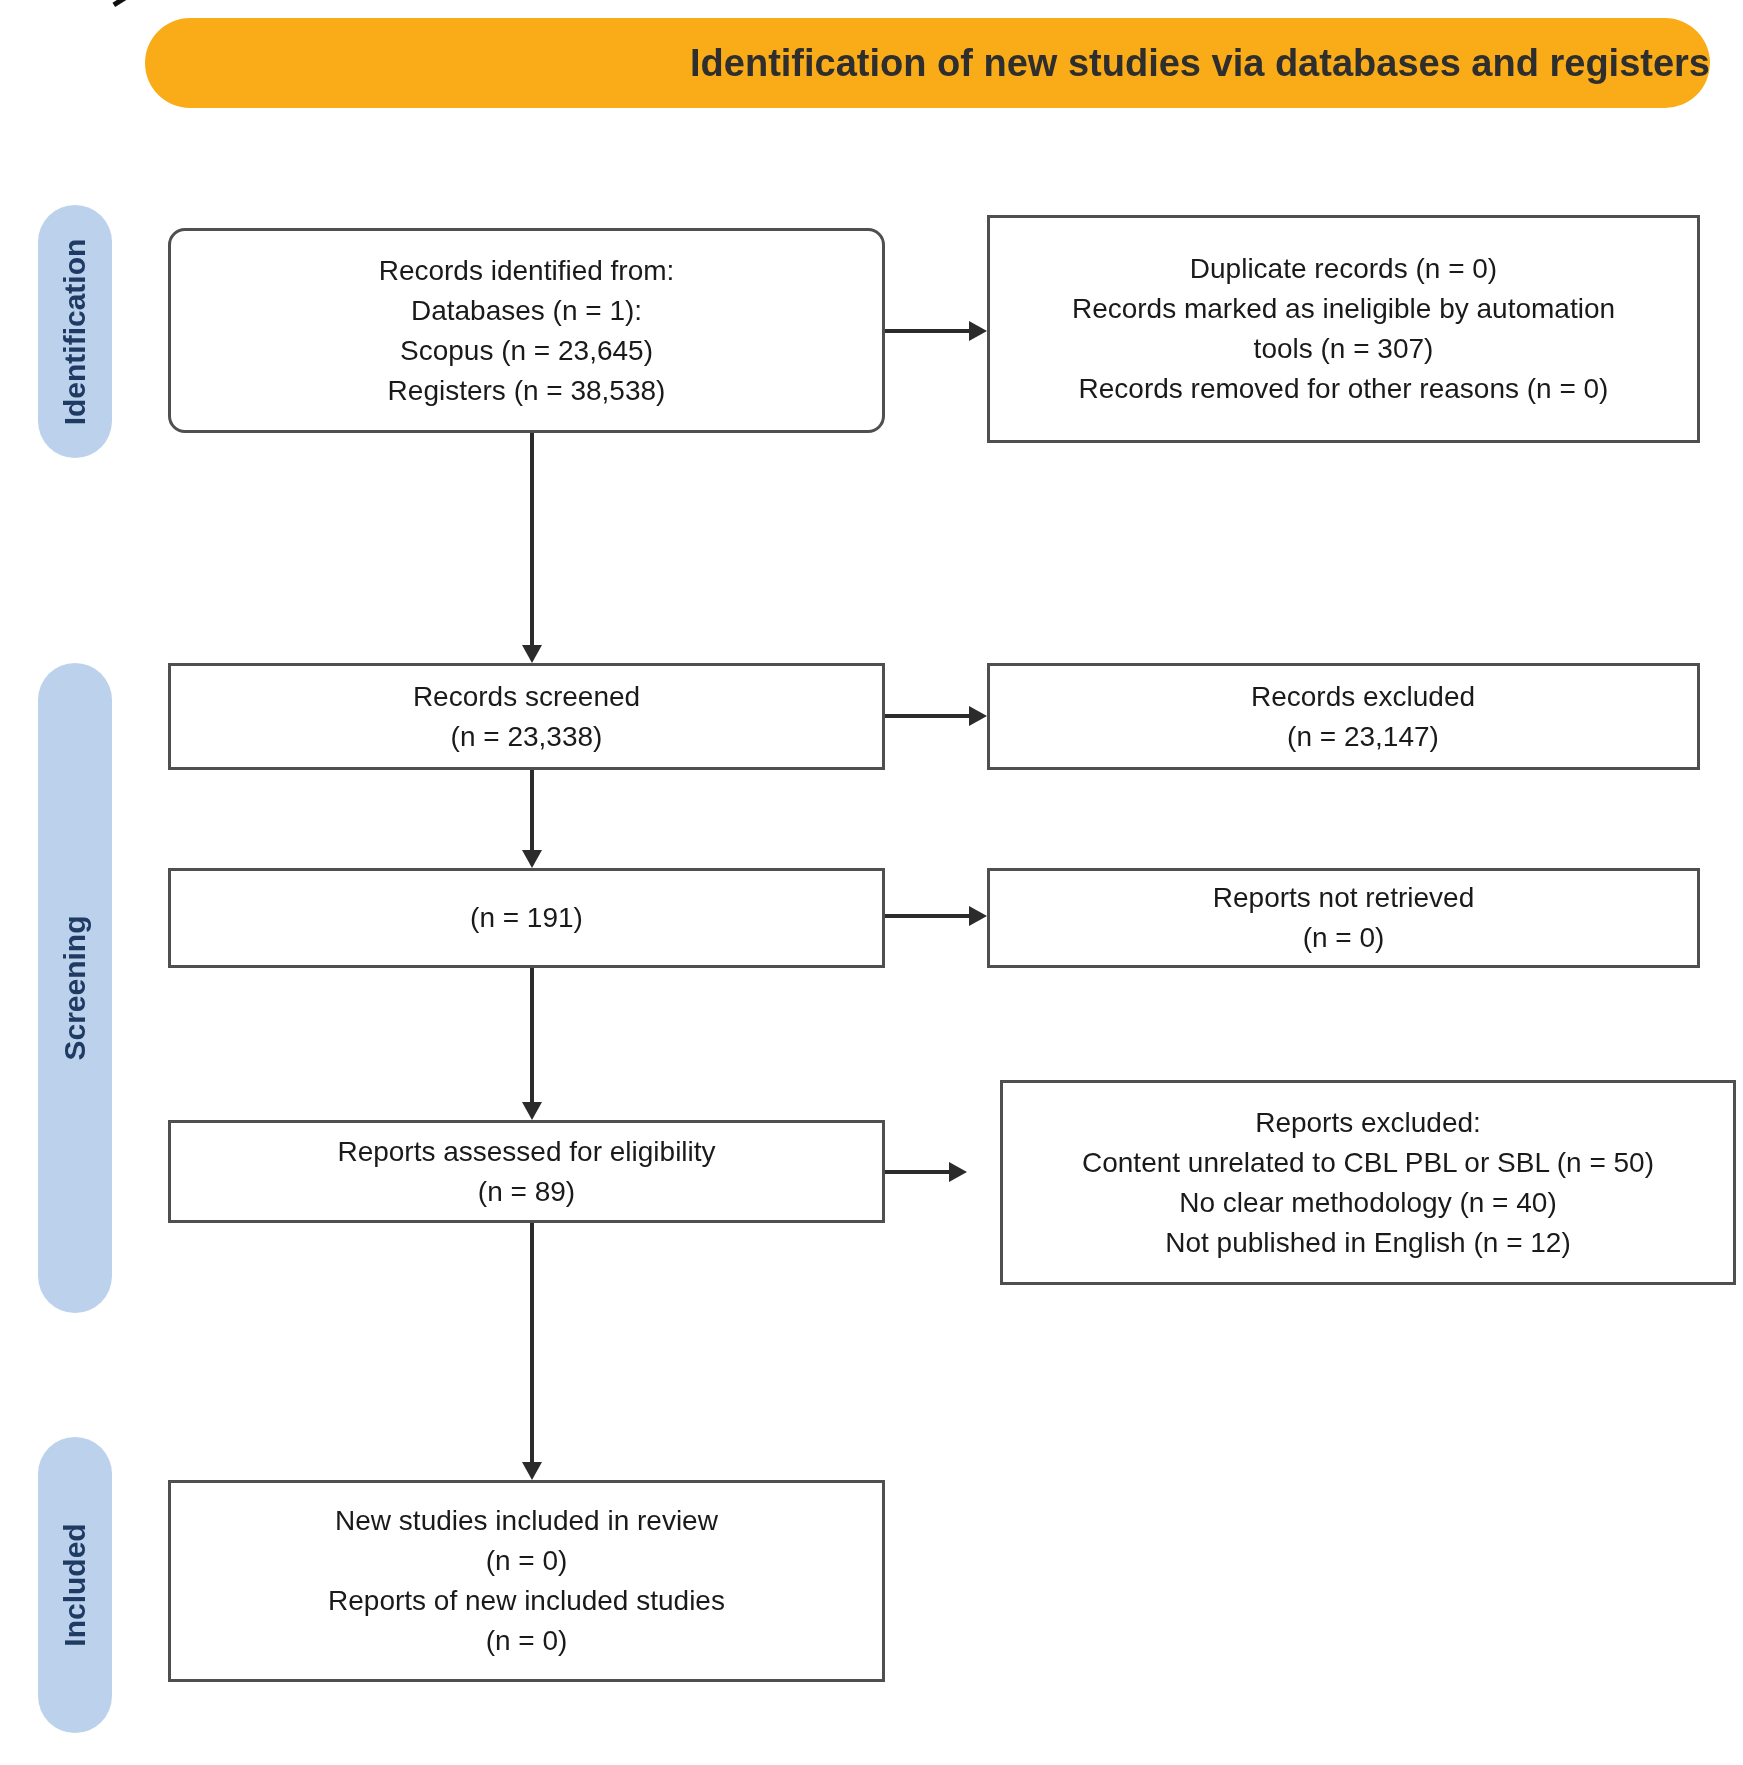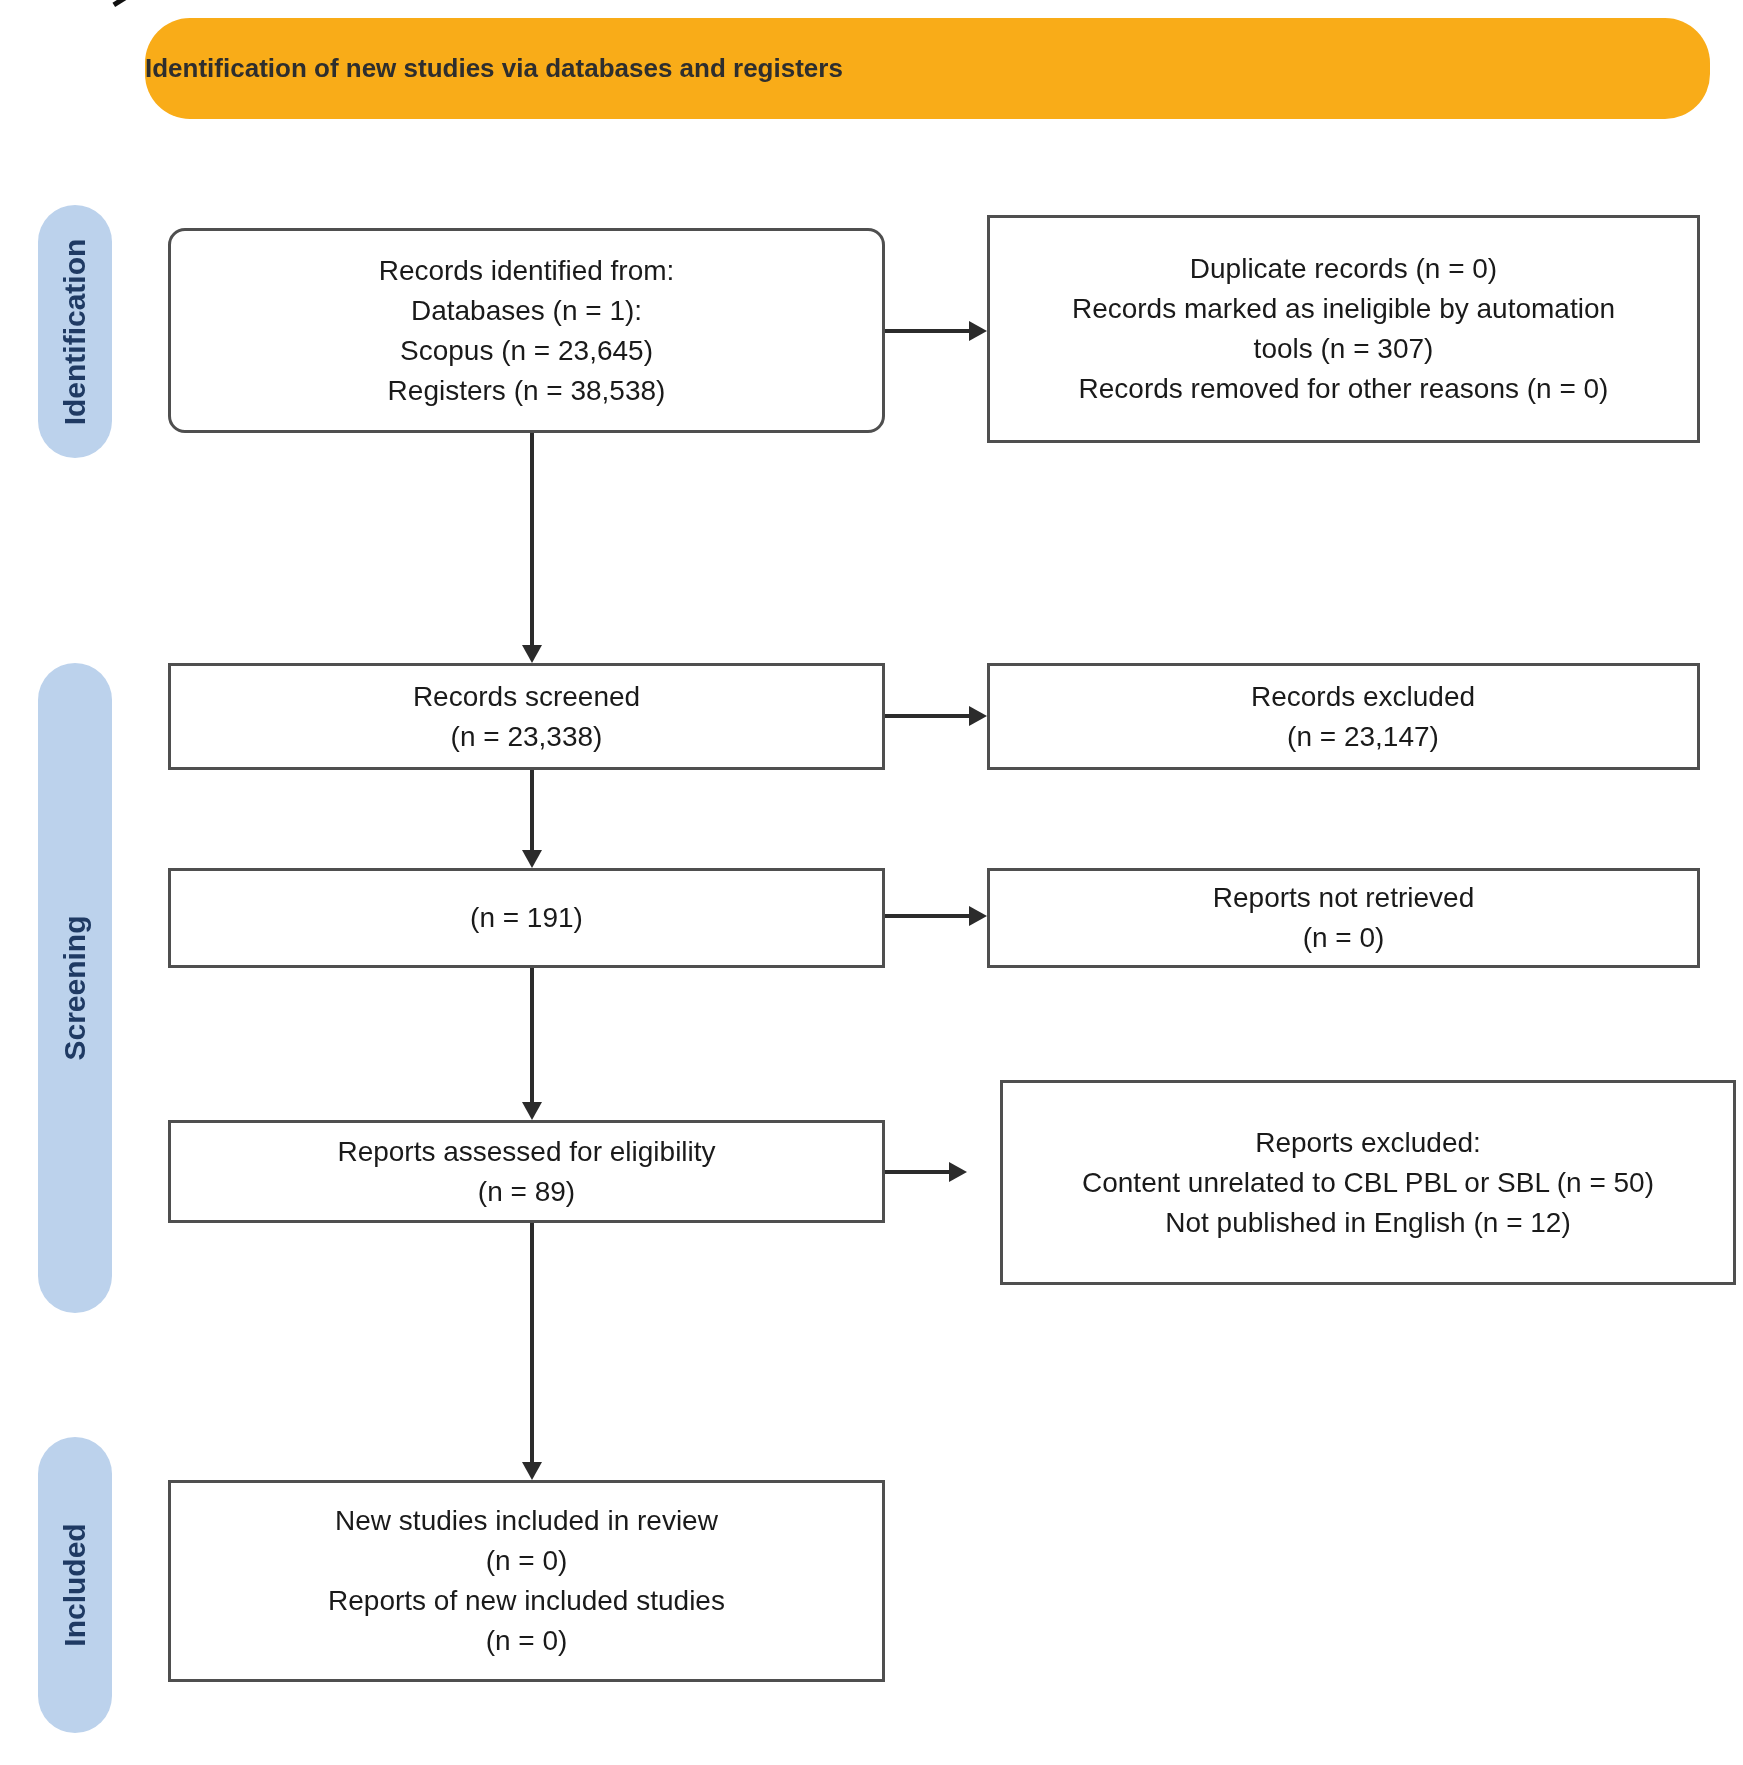--- a/index.html
+++ b/index.html
@@ -14,25 +14,25 @@
   html,body{margin:0;padding:0;background:#ffffff;}
   #canvas{
     position:relative;
     width:1743px;height:1765px;
     background:#ffffff;
     font-family:"Liberation Sans", sans-serif;
     color:var(--text);
     overflow:hidden;
   }
   .banner{
-    position:absolute;left:145px;top:18px;width:1565px;height:101px;
+    position:absolute;left:145px;top:18px;width:1565px;height:90px;
     background:var(--banner_fill);
     border-radius:45px;
-    display:flex;align-items:center;justify-content:flex-start;
-    font-size:26px;font-weight:bold;color:var(--banner_text);
+    display:flex;align-items:center;justify-content:flex-end;
+    font-size:38px;font-weight:bold;color:var(--banner_text);
   }
   .stage{
     position:absolute;left:38px;width:74px;
     background:var(--stage_fill);
     border-radius:37px;
   }
   .stage span{
     position:absolute;left:50%;top:50%;
     transform:translate(-50%,-50%) rotate(-90deg);
     white-space:nowrap;
@@ -135,20 +135,21 @@
     <div>(n = 0)</div>
   </div>
 
   <div class="box col-left b-assessed">
     <div>Reports assessed for eligibility</div>
     <div>(n = 89)</div>
   </div>
   <div class="box b-reportsexcluded">
     <div>Reports excluded:</div>
     <div>Content unrelated to CBL PBL or SBL (n = 50)</div>
+    <div>No clear methodology (n = 40)</div>
     <div>Not published in English (n = 12)</div>
   </div>
 
   <div class="box col-left b-included">
     <div>New studies included in review</div>
     <div>(n = 0)</div>
     <div>Reports of new included studies</div>
     <div>(n = 0)</div>
   </div>
 

